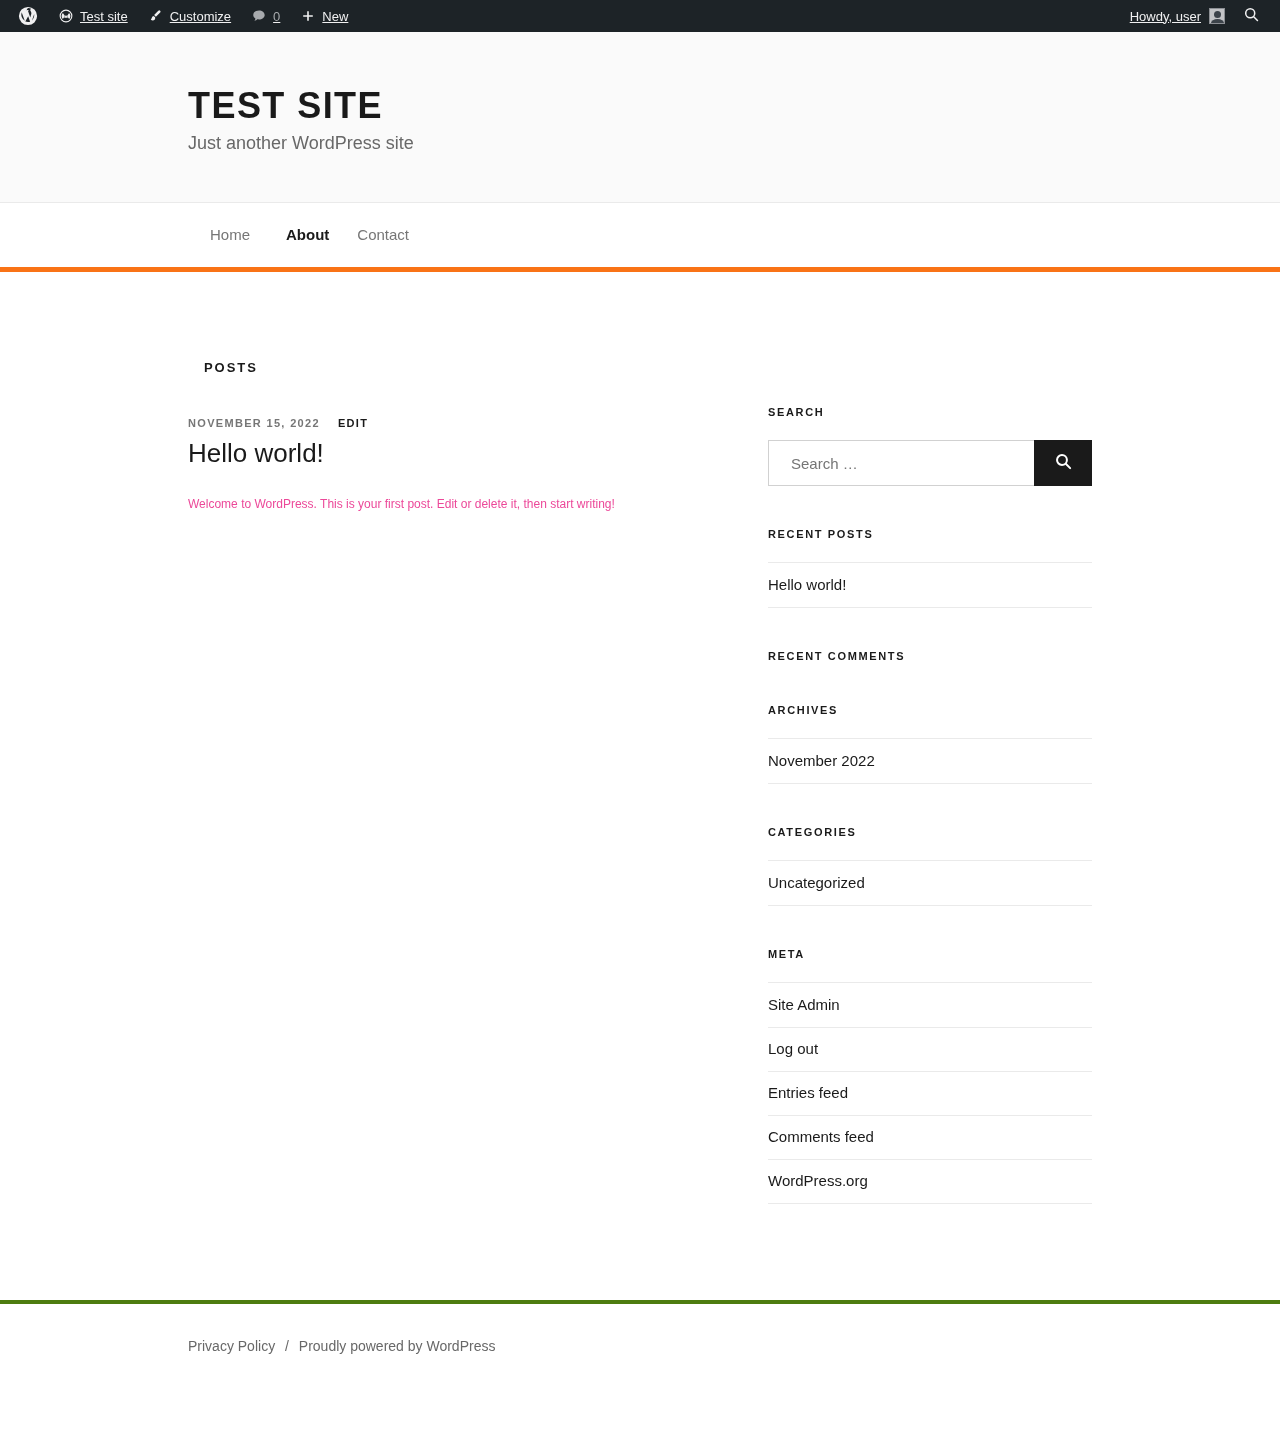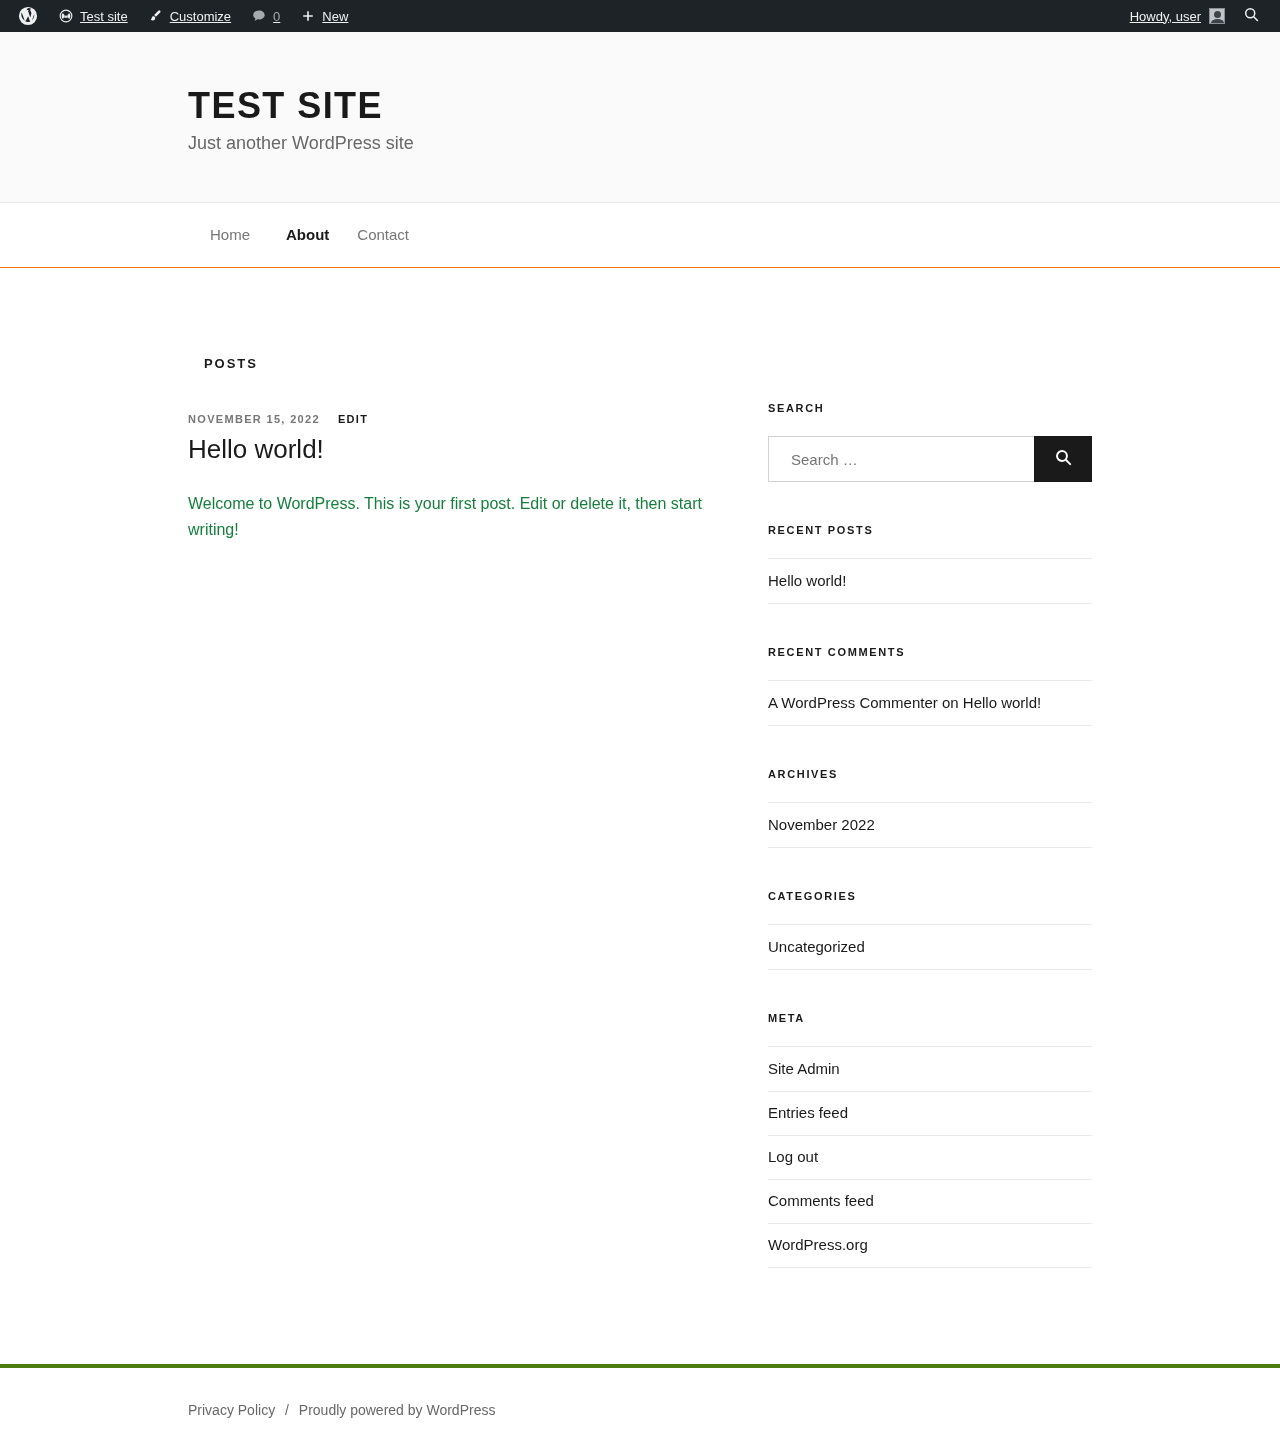--- a/index.html
+++ b/index.html
@@ -100,21 +100,21 @@
   .site-description {
     font-size: 18px;
     color: #686868;
     margin: 0;
     font-weight: normal;
   }
 
   
   .site-nav {
     background: #fff;
-    border-bottom: 1px solid #f97316;
+    border-bottom: 5px solid #f97316;
     padding-left: 44px;
   }
   .nav-inner {
     width: 904px;
     margin: 0 auto;
     display: flex;
     align-items: center;
     height: 64px;
     gap: 0;
   }
@@ -163,24 +163,24 @@
   }
   .entry-meta a { color: #767676; text-decoration: none; }
   .entry-title {
     font-size: 26px;
     font-weight: normal;
     margin: 0 0 24px 0;
     color: #1a1a1a;
     line-height: 1.3;
   }
   .entry-content p {
-    font-size: 16px;
+    font-size: 12px;
     line-height: 1.6;
     margin: 0;
-    color: #15803d;
+    color: #ec4899;
   }
 
   
   .sidebar {
     margin-left: 20px;
     width: 324px;
     flex: 0 0 324px;
     padding-top: 46px;
   }
   .widget { margin-bottom: 42px; }
@@ -368,27 +368,20 @@
       <h3 class="widget-title">RECENT POSTS</h3>
       <ul>
         <li>
           <a href="#">Hello world!</a>
         </li>
       </ul>
     </section>
 
     <section class="widget">
       <h3 class="widget-title">RECENT COMMENTS</h3>
-      <ul>
-        <li class="recent-comment-line">
-          <a href="#">A WordPress Commenter</a>
-          <span>on</span>
-          <a href="#">Hello world!</a>
-        </li>
-      </ul>
     </section>
 
     <section class="widget">
       <h3 class="widget-title">ARCHIVES</h3>
       <ul>
         <li>
           <a href="#">November 2022</a>
         </li>
       </ul>
     </section>
@@ -402,24 +395,24 @@
       </ul>
     </section>
 
     <section class="widget">
       <h3 class="widget-title">META</h3>
       <ul>
         <li>
           <a href="#">Site Admin</a>
         </li>
         <li>
+          <a href="#">Log out</a>
+        </li>
+        <li>
           <a href="#">Entries feed</a>
-        </li>
-        <li>
-          <a href="#">Log out</a>
         </li>
         <li>
           <a href="#">Comments feed</a>
         </li>
         <li>
           <a href="#">WordPress.org</a>
         </li>
       </ul>
     </section>
 

